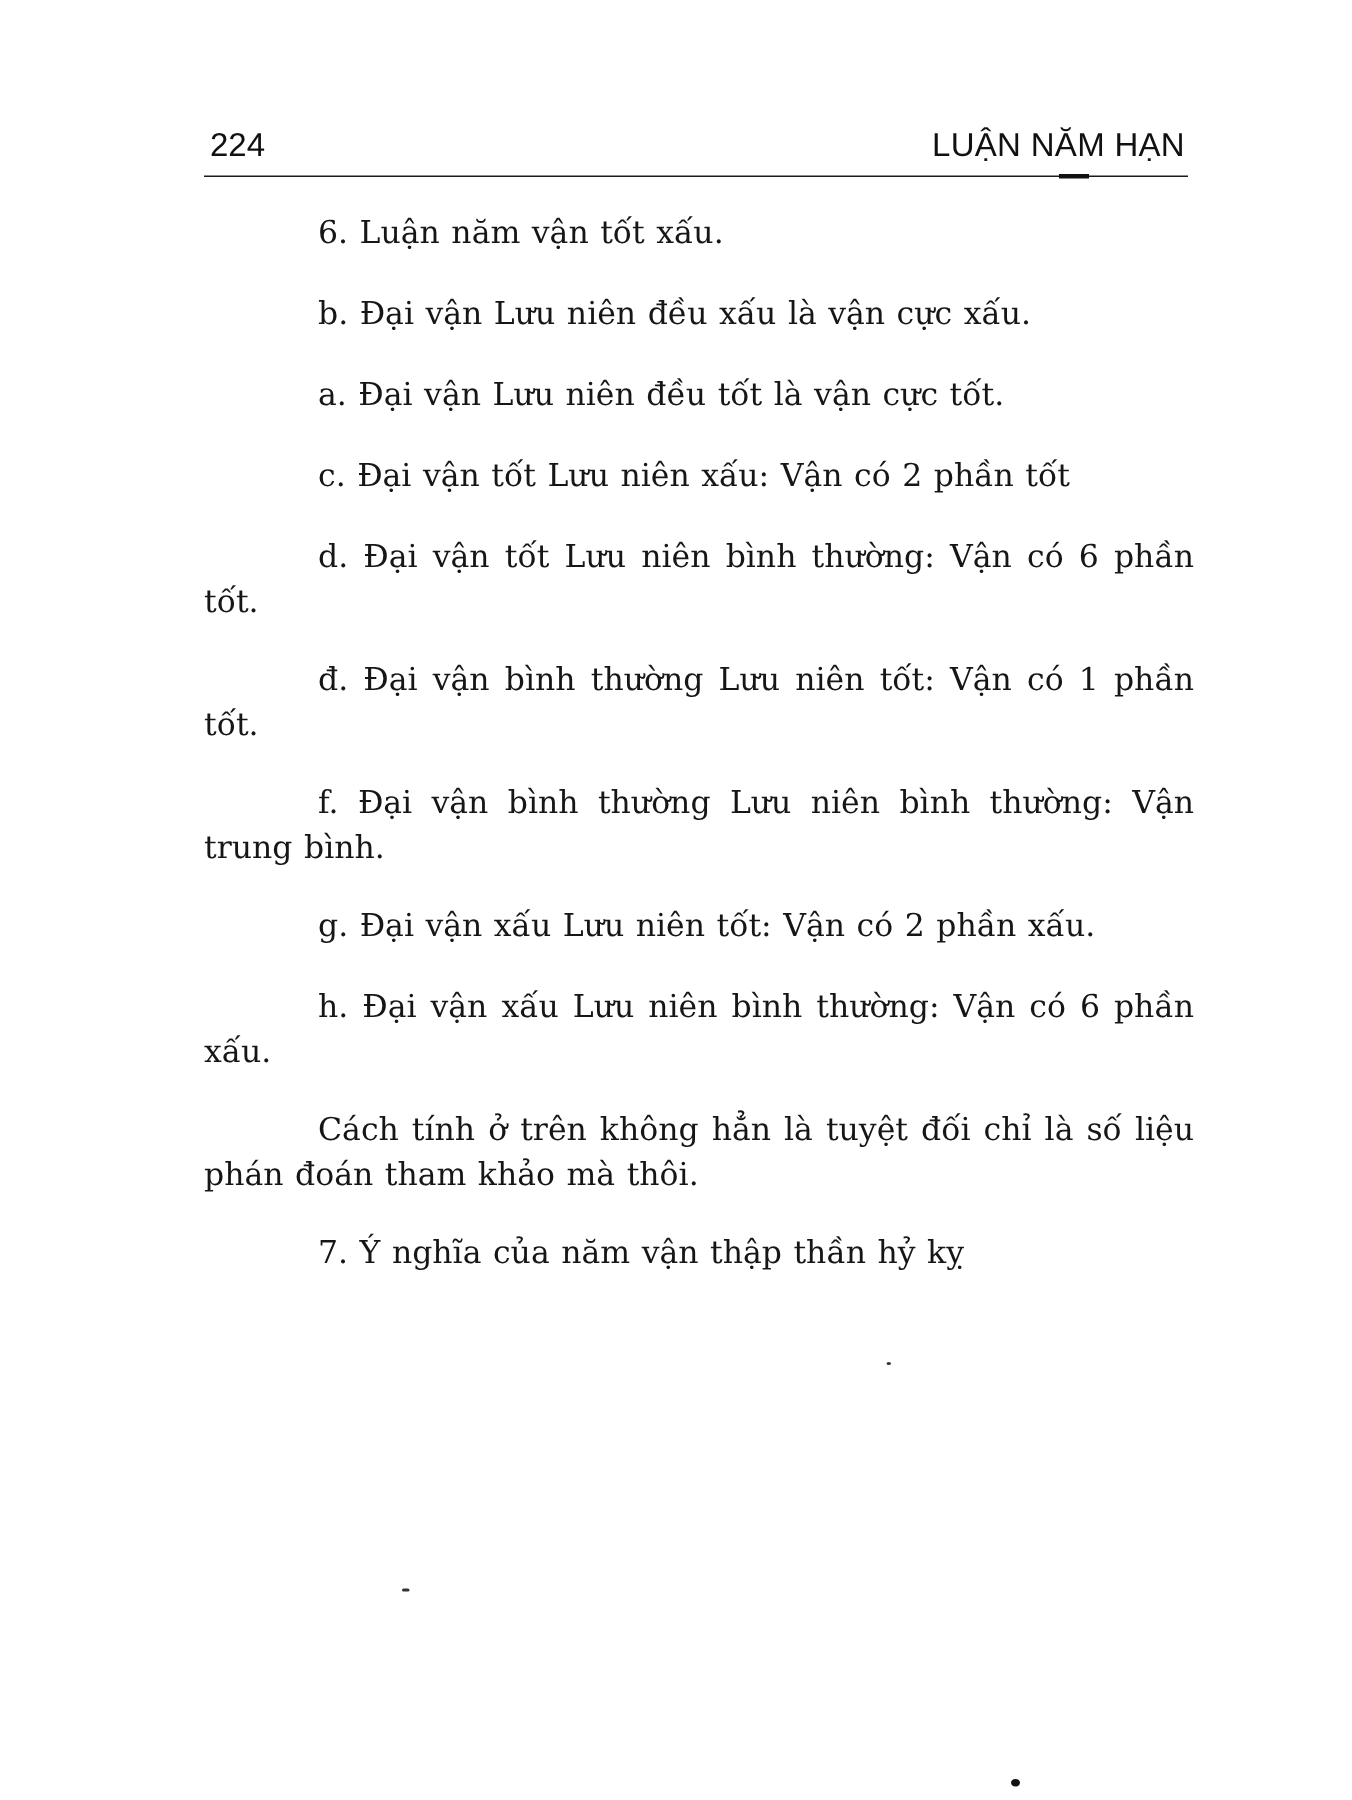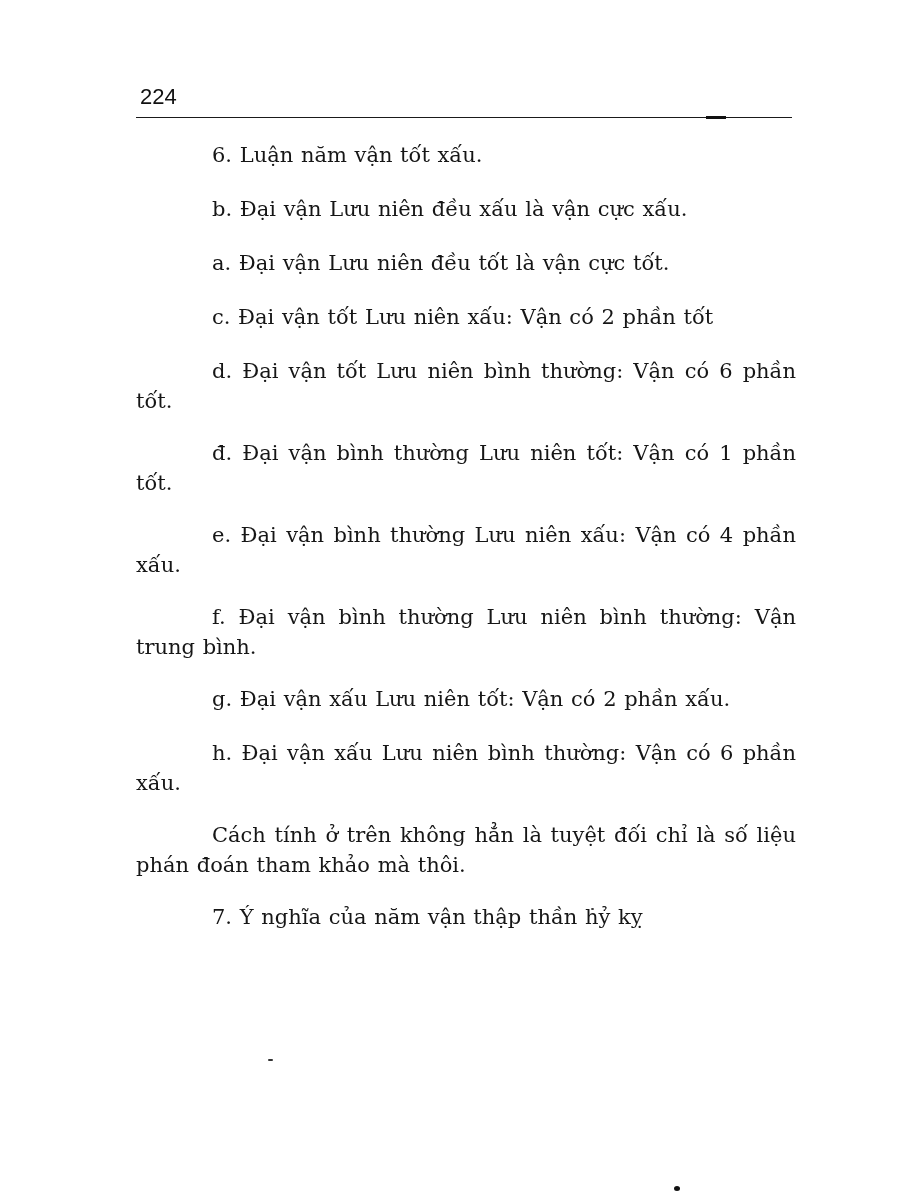--- a/index.html
+++ b/index.html
@@ -86,32 +86,32 @@
       border-radius: 50%;
     }
   </style>
 </head>
 <body>
 
 <div class="page">
 
   <div class="running-header">
     <span class="page-number">224</span>
+    <span class="chapter-title">LUẬN NĂM HẠN</span>
   </div>
   <div class="header-rule"></div>
   <div class="header-rule-thick"></div>
 
   <div class="body-text">
     <p class="para single">6. Luận năm vận tốt xấu.</p>
     <p class="para single">b. Đại vận Lưu niên đều xấu là vận cực xấu.</p>
     <p class="para single">a. Đại vận Lưu niên đều tốt là vận cực tốt.</p>
     <p class="para single">c. Đại vận tốt Lưu niên xấu: Vận có 2 phần tốt</p>
     <p class="para">d. Đại vận tốt Lưu niên bình thường: Vận có 6 phần tốt.</p>
     <p class="para">đ. Đại vận bình thường Lưu niên tốt: Vận có 1 phần tốt.</p>
-    <p class="para">e. Đại vận bình thường Lưu niên xấu: Vận có 4 phần xấu.</p>
     <p class="para">f. Đại vận bình thường Lưu niên bình thường: Vận trung bình.</p>
     <p class="para single">g. Đại vận xấu Lưu niên tốt: Vận có 2 phần xấu.</p>
     <p class="para">h. Đại vận xấu Lưu niên bình thường: Vận có 6 phần xấu.</p>
     <p class="para">Cách tính ở trên không hẳn là tuyệt đối chỉ là số liệu phán đoán tham khảo mà thôi.</p>
     <p class="para heading-7">7. Ý nghĩa của năm vận thập thần hỷ kỵ</p>
   </div>
 
   <div class="speck" style="left:591px;top:908px;width:3px;height:2px;"></div>
   <div class="speck" style="left:268px;top:1059px;width:5px;height:2px;border-radius:1px;"></div>
   <div class="speck" style="left:674px;top:1186px;width:6px;height:5px;background:#111;"></div>

